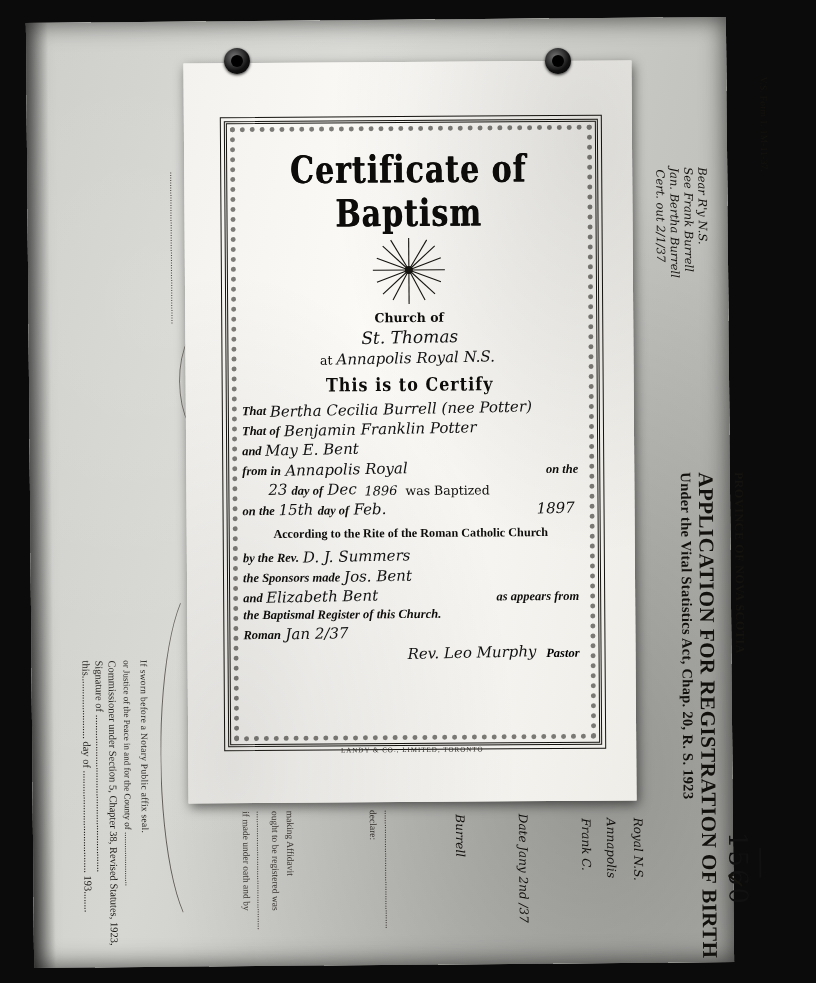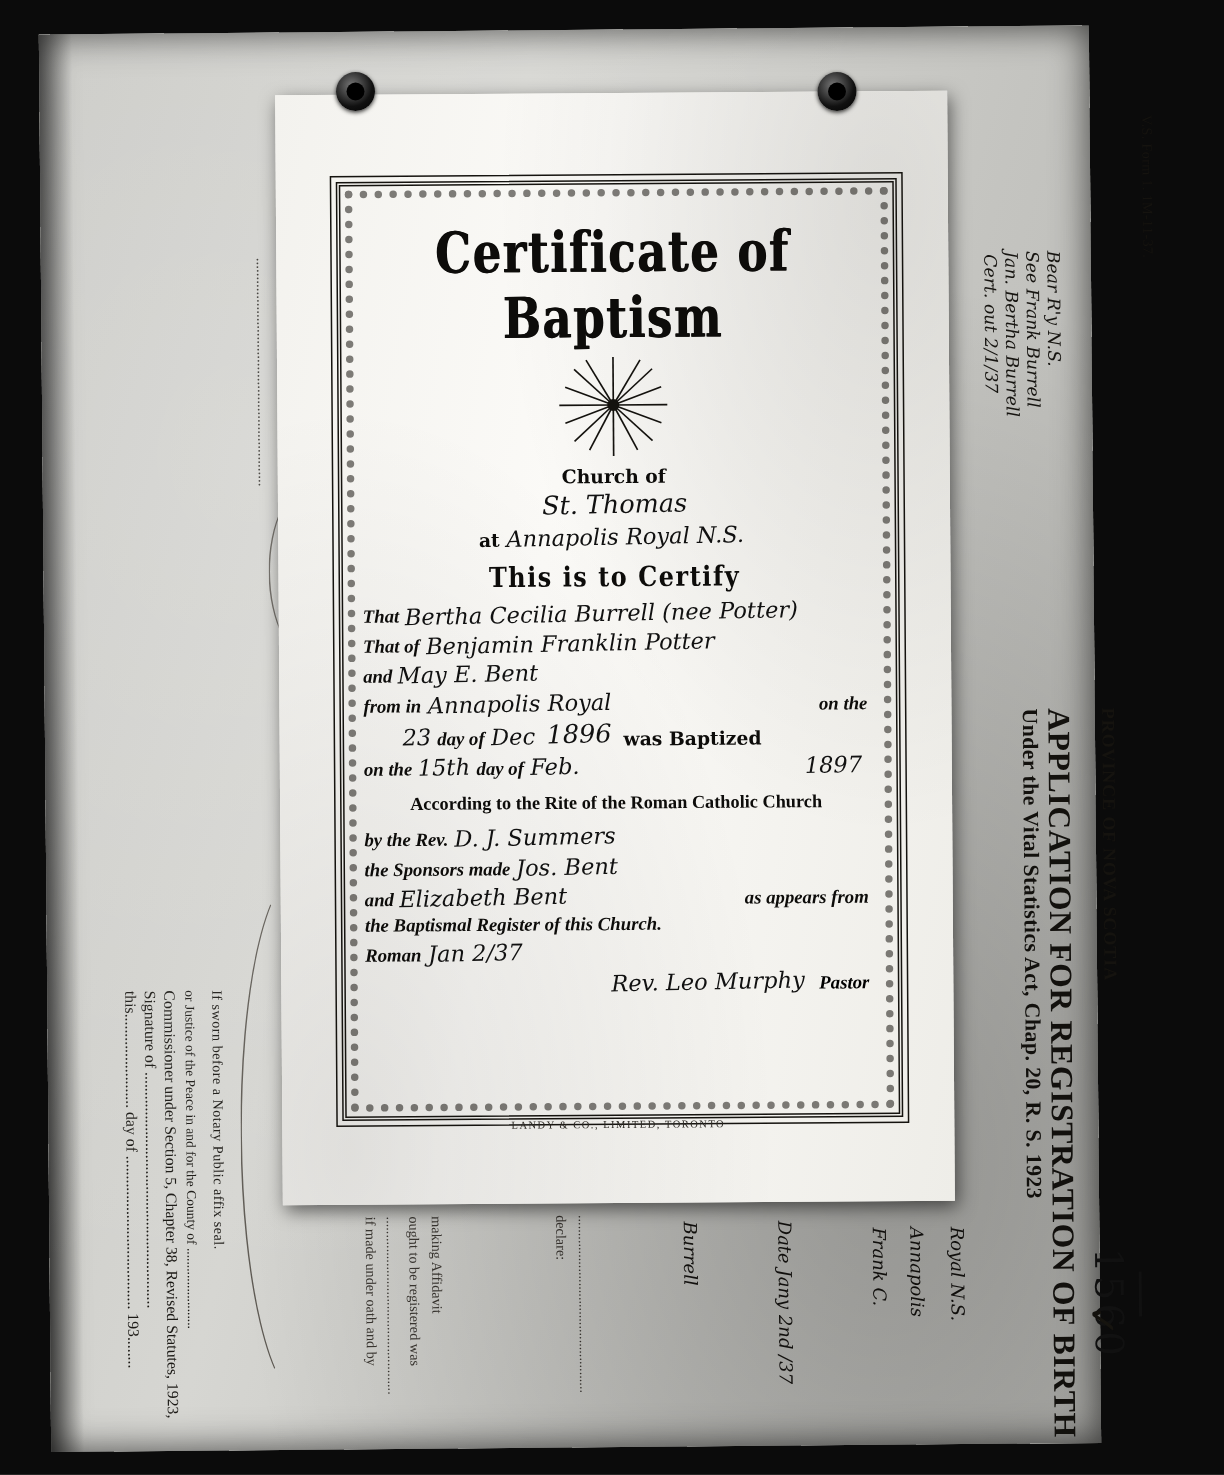--- a/index.html
+++ b/index.html
@@ -278,33 +278,33 @@
     color: #0d0c0a;
   }
   .lbl {
     font-family: "Liberation Serif", serif;
     font-style: italic;
     font-weight: bold;
     white-space: nowrap;
   }
   .lbl-b {
     font-family: "DejaVu Serif", serif;
-    font-weight: bold;
+    font-weight: normal;
     white-space: nowrap;
   }
   .hand {
     font-family: "DejaVu Serif", serif;
     font-style: italic;
     font-size: 15px;
     color: #111;
     white-space: nowrap;
     padding: 0 4px;
     transform: rotate(-0.8deg);
   }
-  .hand-sm { font-size: 17px; }
+  .hand-sm { font-size: 13px; }
   .fill { flex: 1 1 auto; }
 
   #church-name-row { justify-content: center; margin-top: 2px; }
   #church-name { font-size: 17px; }
 
   #at-row { justify-content: center; margin-top: 0px; }
 
   .block { margin-top: 6px; }
 
   #pastor-row {

